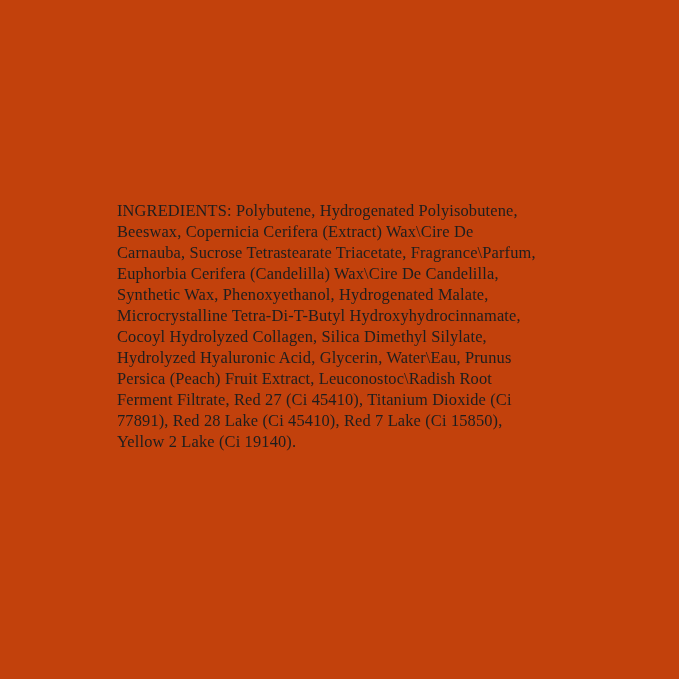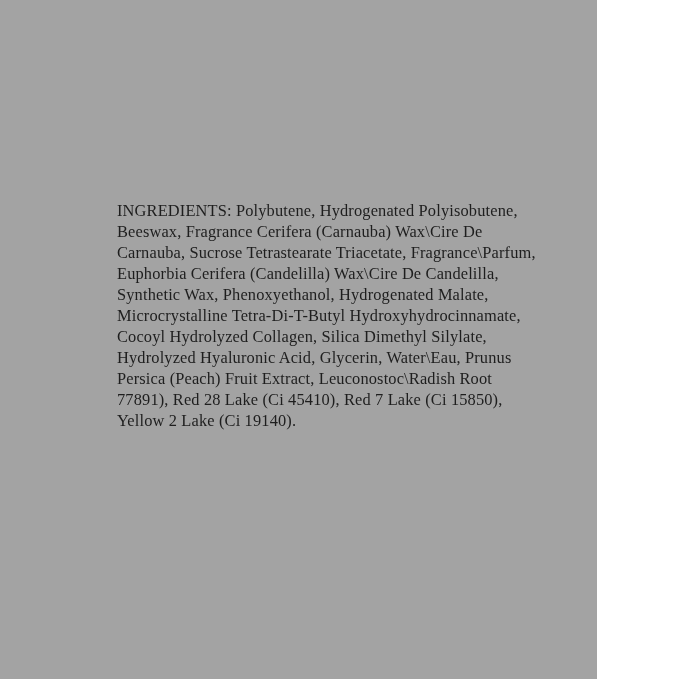--- a/index.html
+++ b/index.html
@@ -11,23 +11,23 @@
     width: 679px;
     height: 679px;
     position: relative;
     overflow: hidden;
     font-family: "Liberation Serif", "DejaVu Serif", serif;
   }
   .label-canvas {
     position: absolute;
     left: 0;
     top: 0;
-    width: 597px;
+    width: 679px;
     height: 679px;
-    background: #a3a3a3;
+    background: #c2410c;
   }
   .ingredients-block {
     position: absolute;
     left: 117px;
     top: 200px;
     width: 470px;
     color: #1e1e1e;
     font-size: 16.4px;
     line-height: 21px;
     letter-spacing: 0.15px;
@@ -37,24 +37,25 @@
     white-space: pre;
     height: 21px;
   }
 </style>
 </head>
 <body>
 
 <div class="label-canvas">
   <div class="ingredients-block">
     <div class="ingredients-line">INGREDIENTS: Polybutene, Hydrogenated Polyisobutene,</div>
-    <div class="ingredients-line">Beeswax, Fragrance Cerifera (Carnauba) Wax\Cire De</div>
+    <div class="ingredients-line">Beeswax, Copernicia Cerifera (Extract) Wax\Cire De</div>
     <div class="ingredients-line">Carnauba, Sucrose Tetrastearate Triacetate, Fragrance\Parfum,</div>
     <div class="ingredients-line">Euphorbia Cerifera (Candelilla) Wax\Cire De Candelilla,</div>
     <div class="ingredients-line">Synthetic Wax, Phenoxyethanol, Hydrogenated Malate,</div>
     <div class="ingredients-line">Microcrystalline Tetra-Di-T-Butyl Hydroxyhydrocinnamate,</div>
     <div class="ingredients-line">Cocoyl Hydrolyzed Collagen, Silica Dimethyl Silylate,</div>
     <div class="ingredients-line">Hydrolyzed Hyaluronic Acid, Glycerin, Water\Eau, Prunus</div>
     <div class="ingredients-line">Persica (Peach) Fruit Extract, Leuconostoc\Radish Root</div>
+    <div class="ingredients-line">Ferment Filtrate, Red 27 (Ci 45410), Titanium Dioxide (Ci</div>
     <div class="ingredients-line">77891), Red 28 Lake (Ci 45410), Red 7 Lake (Ci 15850),</div>
     <div class="ingredients-line">Yellow 2 Lake (Ci 19140).</div>
   </div>
 </div>
 
 </body></html>

